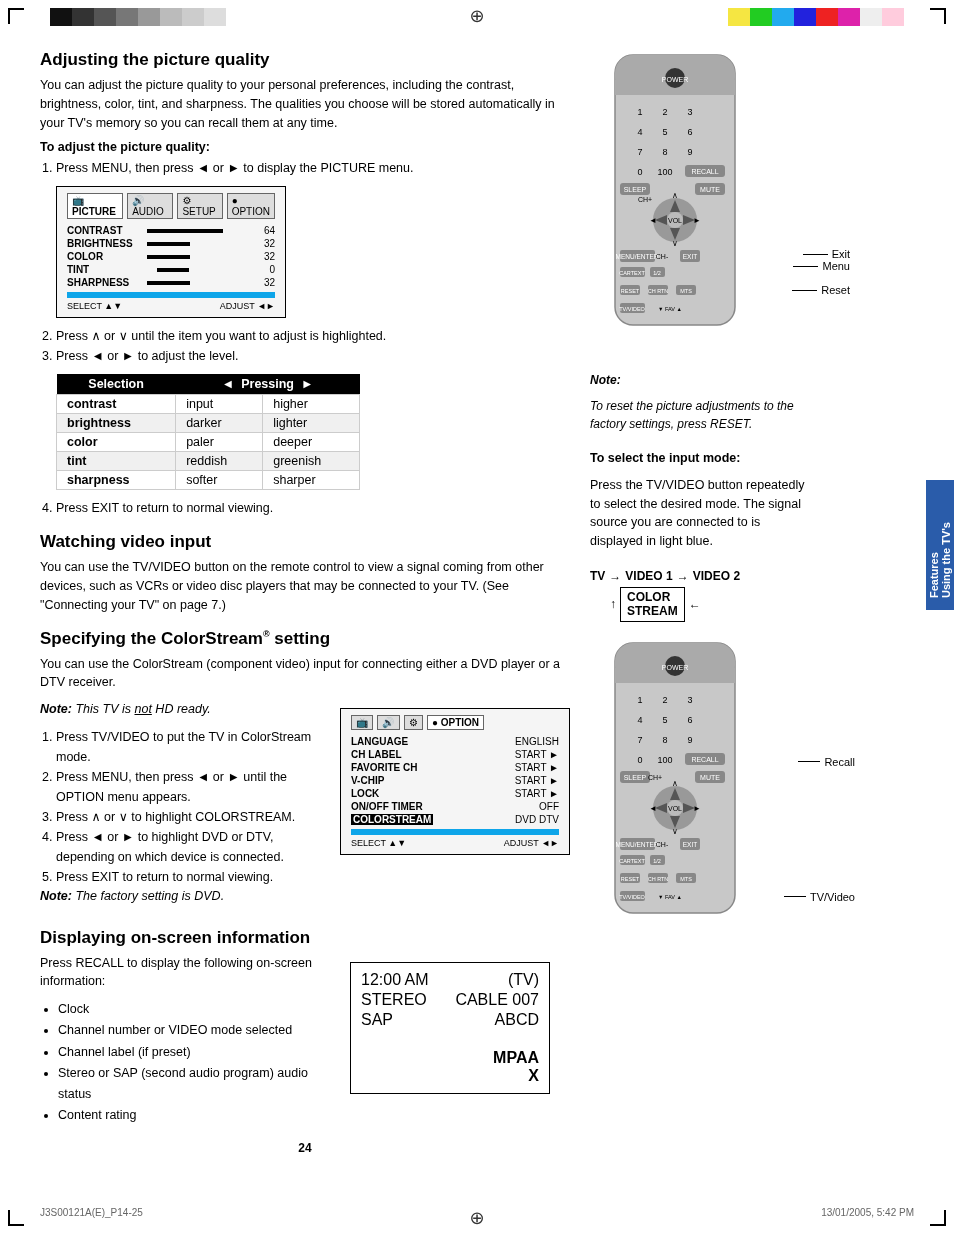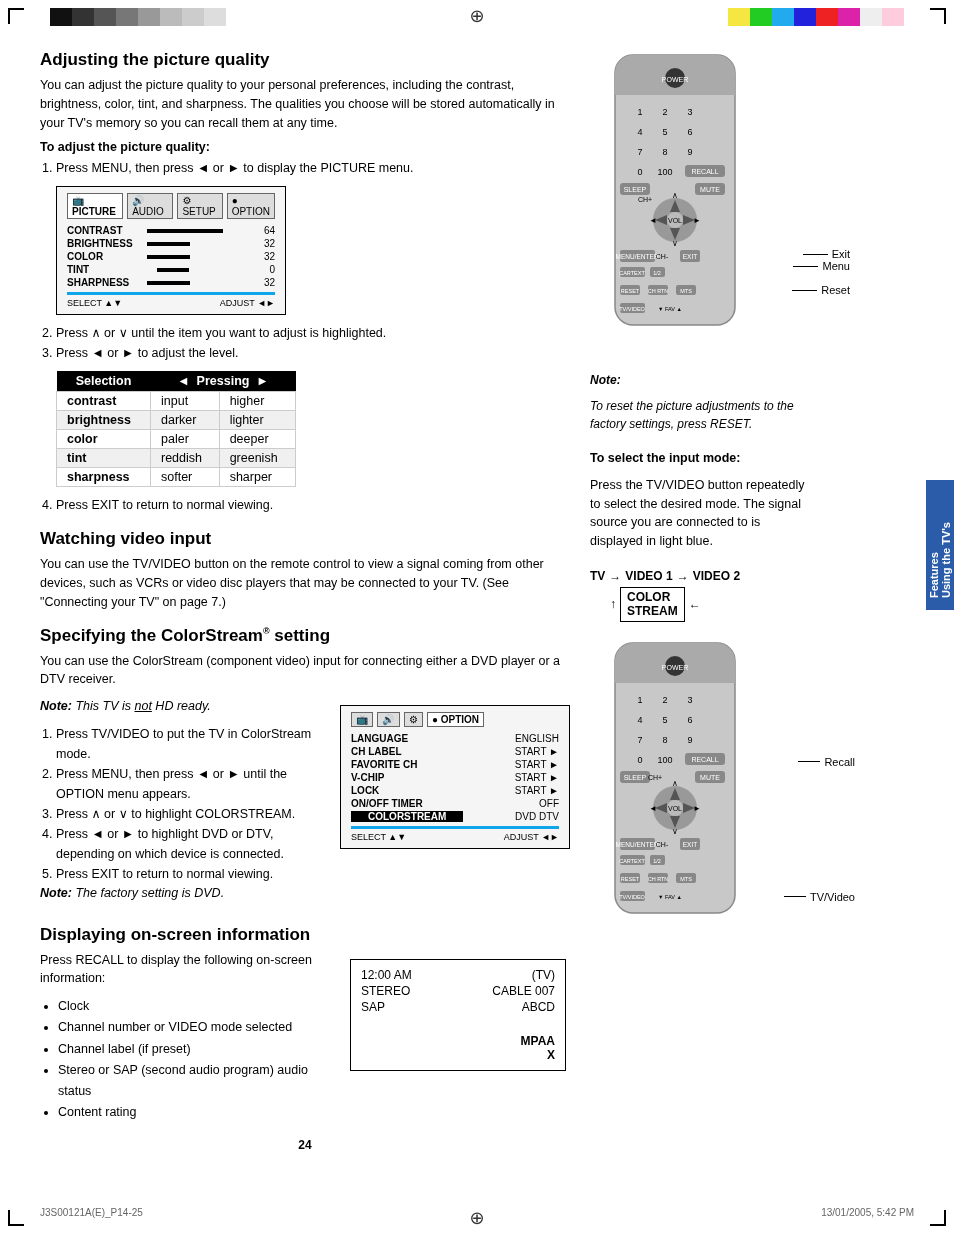--- a/index.html
+++ b/index.html
@@ -128,30 +128,30 @@
     .menu-val {
       font-size: 10px;
       width: 20px;
       text-align: right;
     }
     .menu-bottom {
       display: flex;
       justify-content: space-between;
       font-size: 9px;
       margin-top: 4px;
-      border-top: 3px solid #0ea5e9;
+      border-top: 6px solid #0ea5e9;
       padding-top: 3px;
     }
 
     
     .selection-table {
       border-collapse: collapse;
       margin: 8px 16px 8px 16px;
       font-size: 12.5px;
-      width: 240px;
+      width: 304px;
     }
     .selection-table th {
       background: #000;
       color: #fff;
       padding: 3px 10px;
       text-align: center;
       font-size: 12.5px;
     }
     .selection-table td {
       padding: 2px 10px;
@@ -176,23 +176,23 @@
 
     
     .section {
       margin-bottom: 14px;
     }
 
     
     .onscreen-box {
       border: 1px solid #000;
       padding: 8px 10px;
-      width: 216px;
+      width: 200px;
       margin: 8px 0;
-      font-size: 12px;
+      font-size: 16px;
     }
     .onscreen-row {
       display: flex;
       justify-content: space-between;
       margin-bottom: 2px;
     }
     .onscreen-mpaa {
       text-align: right;
       font-weight: bold;
       margin-top: 20px;
@@ -210,21 +210,21 @@
     .opt-row {
       display: flex;
       justify-content: space-between;
       margin-bottom: 2px;
     }
     .opt-label { font-weight: bold; font-size: 10px; text-align: right; }
     .opt-val { font-size: 10px; }
     .opt-highlight {
       background: #000;
       color: #fff;
-      padding: 0 17px;
+      padding: 0 2px;
     }
 
     
     .page-number {
       text-align: center;
       font-size: 12px;
       font-weight: bold;
       margin-top: 10px;
     }
 

